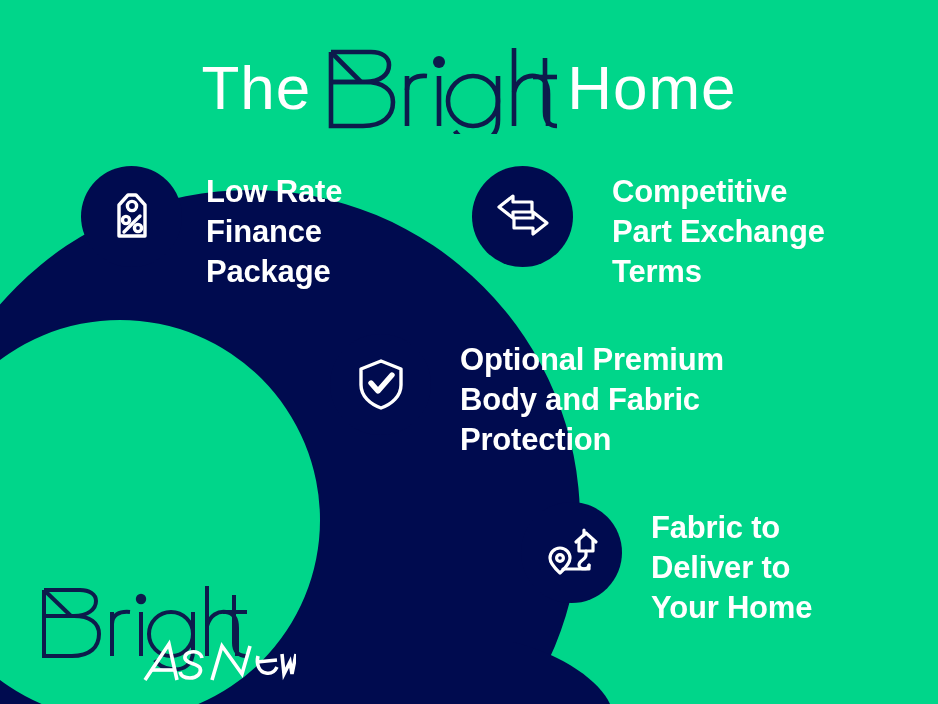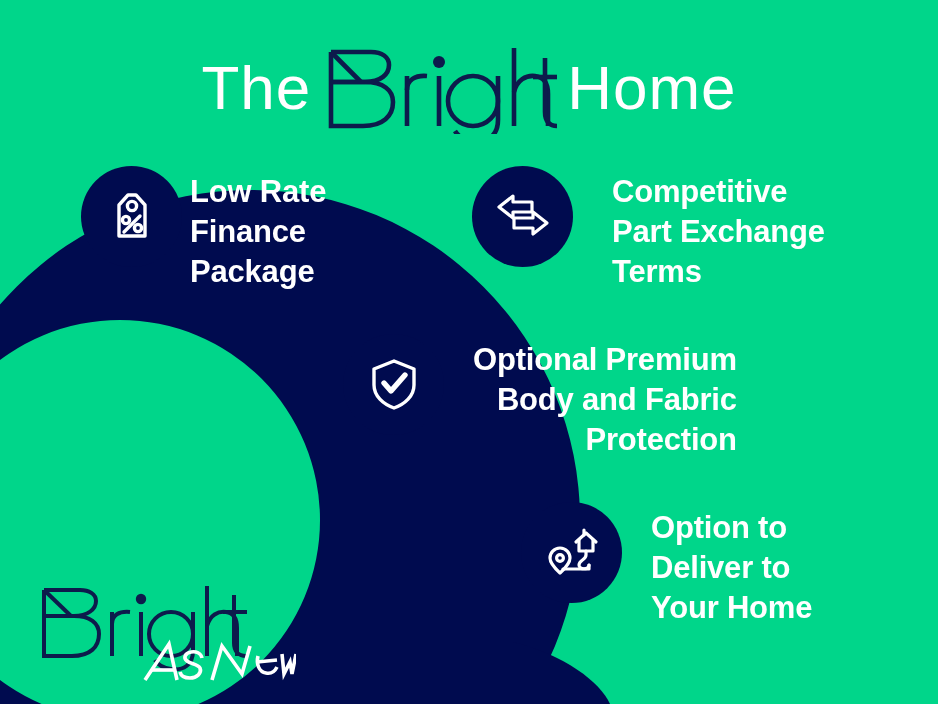--- a/index.html
+++ b/index.html
@@ -32,27 +32,27 @@
 
   
   .feature{position:absolute;display:flex;align-items:flex-start;z-index:6;}
   .icon-circle{
     width:101px;height:101px;border-radius:50%;
     background:#000b4f;flex:0 0 101px;
     display:flex;align-items:center;justify-content:center;
   }
   .feature-text{
     color:#ffffff;font-weight:bold;font-size:31px;line-height:40px;
-    margin-left:8px;padding-top:6px;white-space:pre-line;
+    margin-left:24px;padding-top:6px;white-space:pre-line;
     letter-spacing:-0.2px;
   }
 
   #feature-0{left:81px;top:166px;}
   #feature-1{left:472px;top:166px;}
-  #feature-2{left:343px;top:334px;text-align:right;}
+  #feature-2{left:330px;top:334px;}
   #feature-3{left:521px;top:502px;}
 
   #feature-1 .feature-text{margin-left:39px;}
   #feature-2 .feature-text{margin-left:29px;}
   #feature-3 .feature-text{margin-left:29px;}
 
   
   .brand-logo{
     position:absolute;left:38px;top:584px;width:258px;height:100px;z-index:7;
   }
@@ -177,21 +177,21 @@
 
             <path d="M 43 29 L 43 33 C 43 38 36 38 36 43 C 36 48 46 48 46 43"></path>
             <path d="M 46 43 L 46 47 L 20 47"></path>
 
             <path d="M 17 26 C 23 26 27 31 27 36 C 27 42 17 51 17 51 C 17 51 7 42 7 36 C 7 31 11 26 17 26 Z"></path>
             <circle cx="17" cy="36" r="3.4"></circle>
           </g>
         </svg>
       </span>
     </div>
-    <div class="feature-text">Option to
+    <div class="feature-text">Fabric to
 Deliver to
 Your Home</div>
   </div>
 
   <div class="brand-logo">
     <svg viewBox="0 0 258 100" width="258" height="100" aria-hidden="true">
 
       <g fill="none" stroke="#0d1b4c" stroke-width="4" stroke-linecap="butt" stroke-linejoin="miter">
         <path d="M 6 6 L 6 72 L 34 72 C 52 72 61 63 61 50 C 61 39 52 32 36 32 L 6 32"></path>
         <path d="M 6 6 L 33 32"></path>

